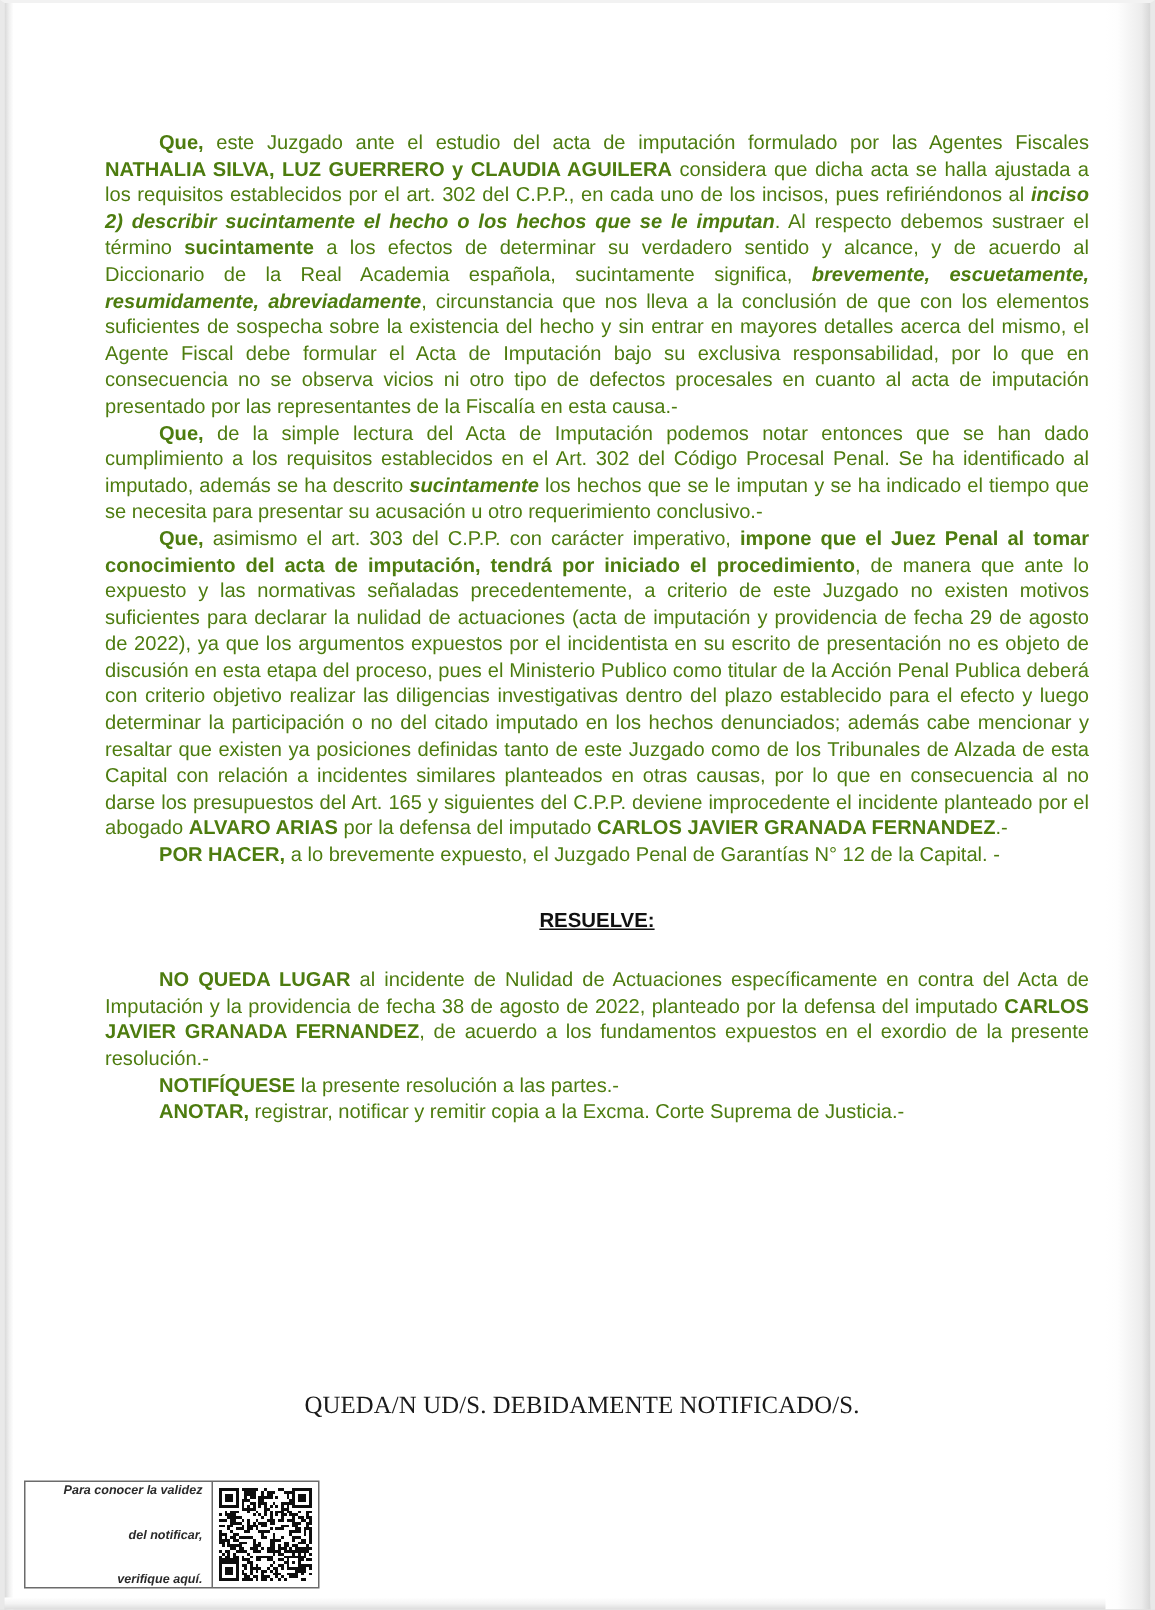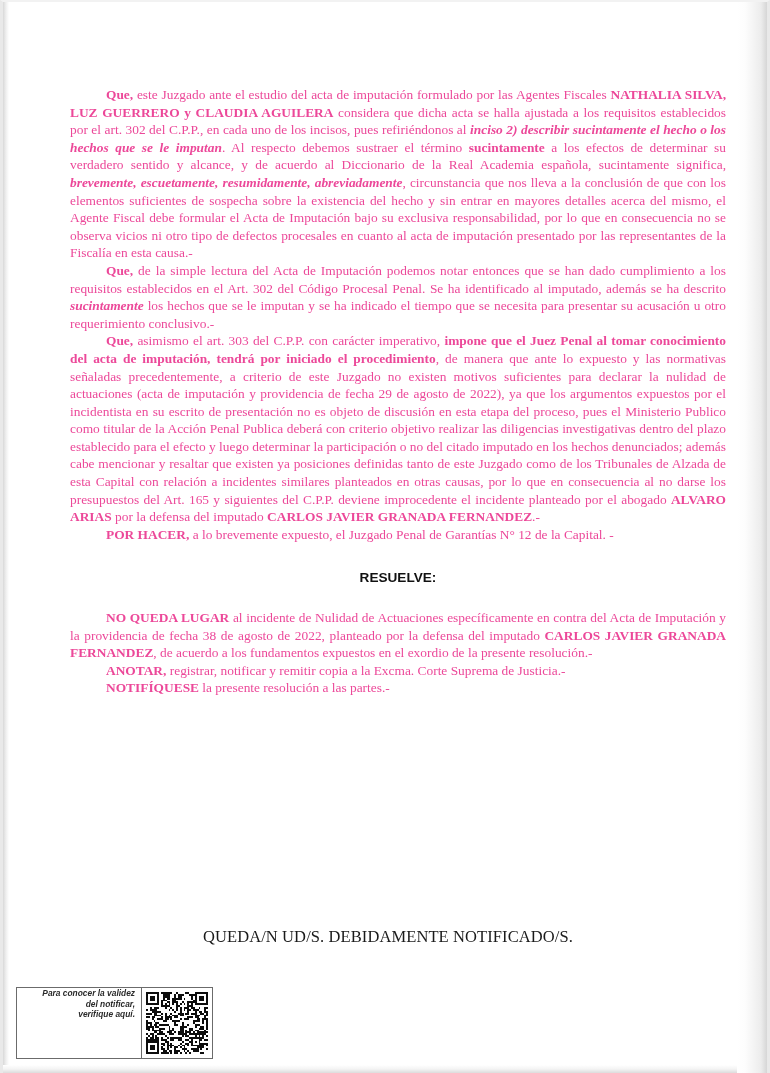--- a/index.html
+++ b/index.html
@@ -59,37 +59,37 @@
     width: 656px;
   }
 
   p.para {
     margin: 0;
     padding: 0;
     font-size: 13.4px;
     line-height: 17.6px;
     text-align: justify;
     text-justify: inter-word;
-    color: #ec4899;
+    color: #4d7c0f;
     text-indent: 36px;
     -webkit-hyphens: none;
     hyphens: none;
-    font-family: Liberation Serif, serif;
   }
 
   b, strong { font-weight: bold; }
   i.bi { font-weight: bold; font-style: italic; }
 
   h2.resuelve {
     margin: 0;
     padding: 0;
     font-size: 13.6px;
     line-height: 17.6px;
     font-weight: bold;
     text-align: center;
+    text-decoration: underline;
     color: #111111;
   }
   .gap-md { height: 22px; }
   .gap-lg { height: 26px; }
 
   #notified-line {
     position: absolute;
     left: 0;
     top: 925px;
     width: 770px;
@@ -109,21 +109,21 @@
     border: 1px solid #6b6b6b;
     box-sizing: border-box;
     display: flex;
     align-items: stretch;
     background: #ffffff;
   }
   #qr-caption {
     flex: 1 1 auto;
     display: flex;
     flex-direction: column;
-    justify-content: flex-start;
+    justify-content: space-between;
     align-items: flex-end;
     padding: 0 6px 0 4px;
     border-right: 1px solid #6b6b6b;
   }
   #qr-caption span {
     display: block;
     font-size: 8.4px;
     line-height: 10.6px;
     font-style: italic;
     font-weight: bold;
@@ -151,22 +151,22 @@
     <p class="para"><b>Que,</b><span> asimismo el art. 303 del C.P.P. con carácter imperativo, </span><b>impone que el Juez Penal al tomar conocimiento del acta de imputación, tendrá por iniciado el procedimiento</b><span>, de manera que ante lo expuesto y las normativas señaladas precedentemente, a criterio de este Juzgado no existen motivos suficientes para declarar la nulidad de actuaciones (acta de imputación y providencia de fecha 29 de agosto de 2022), ya que los argumentos expuestos por el incidentista en su escrito de presentación no es objeto de discusión en esta etapa del proceso, pues el Ministerio Publico como titular de la Acción Penal Publica deberá con criterio objetivo realizar las diligencias investigativas dentro del plazo establecido para el efecto y luego determinar la participación o no del citado imputado en los hechos denunciados; además cabe mencionar y resaltar que existen ya posiciones definidas tanto de este Juzgado como de los Tribunales de Alzada de esta Capital con relación a incidentes similares planteados en otras causas, por lo que en consecuencia al no darse los presupuestos del Art. 165 y siguientes del C.P.P. deviene improcedente el incidente planteado por el abogado </span><b>ALVARO ARIAS</b><span> por la defensa del imputado </span><b>CARLOS JAVIER GRANADA FERNANDEZ</b><span>.-</span></p>
     <p class="para"><b>POR HACER,</b><span> a lo brevemente expuesto, el Juzgado Penal de Garantías N° 12 de la Capital. -</span></p>
 
     <div class="gap-lg"></div>
 
     <h2 class="resuelve">RESUELVE:</h2>
 
     <div class="gap-md"></div>
 
     <p class="para"><b>NO QUEDA LUGAR</b><span> al incidente de Nulidad de Actuaciones específicamente en contra del Acta de Imputación y la providencia de fecha 38 de agosto de 2022, planteado por la defensa del imputado </span><b>CARLOS JAVIER GRANADA FERNANDEZ</b><span>, de acuerdo a los fundamentos expuestos en el exordio de la presente resolución.-</span></p>
+    <p class="para"><b>NOTIFÍQUESE</b><span> la presente resolución a las partes.-</span></p>
     <p class="para"><b>ANOTAR,</b><span> registrar, notificar y remitir copia a la Excma. Corte Suprema de Justicia.-</span></p>
-    <p class="para"><b>NOTIFÍQUESE</b><span> la presente resolución a las partes.-</span></p>
 
   </div>
 
   <div id="notified-line">QUEDA/N UD/S. DEBIDAMENTE NOTIFICADO/S.</div>
 
   <div id="qr-block">
     <div id="qr-caption">
       <span>Para conocer la validez</span>
       <span>del notificar,</span>
       <span>verifique aquí.</span>

